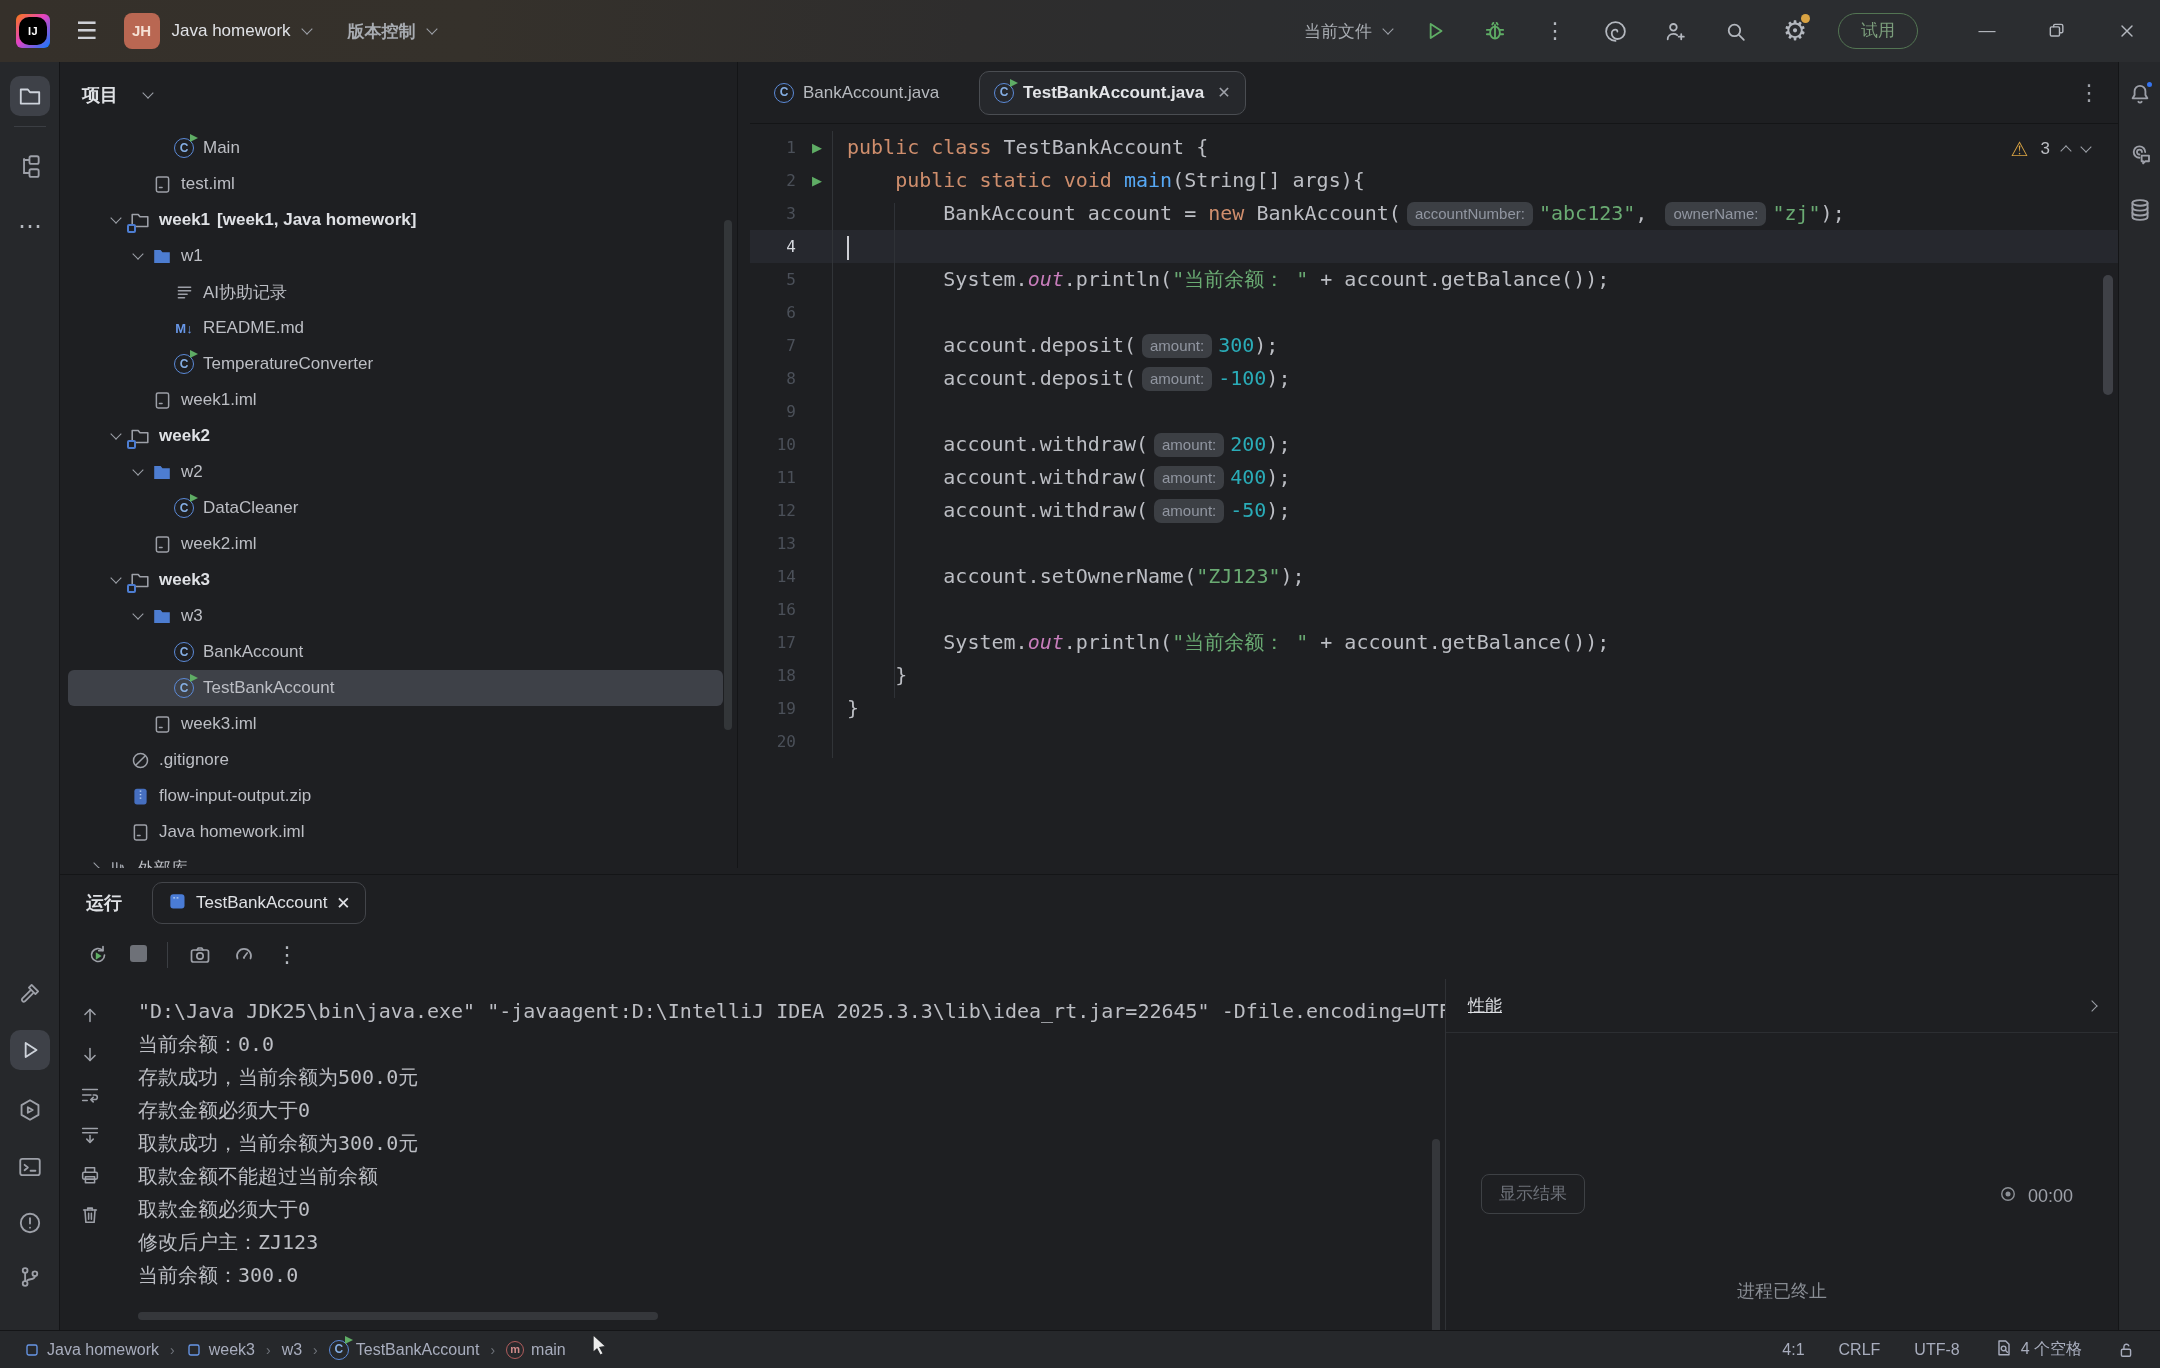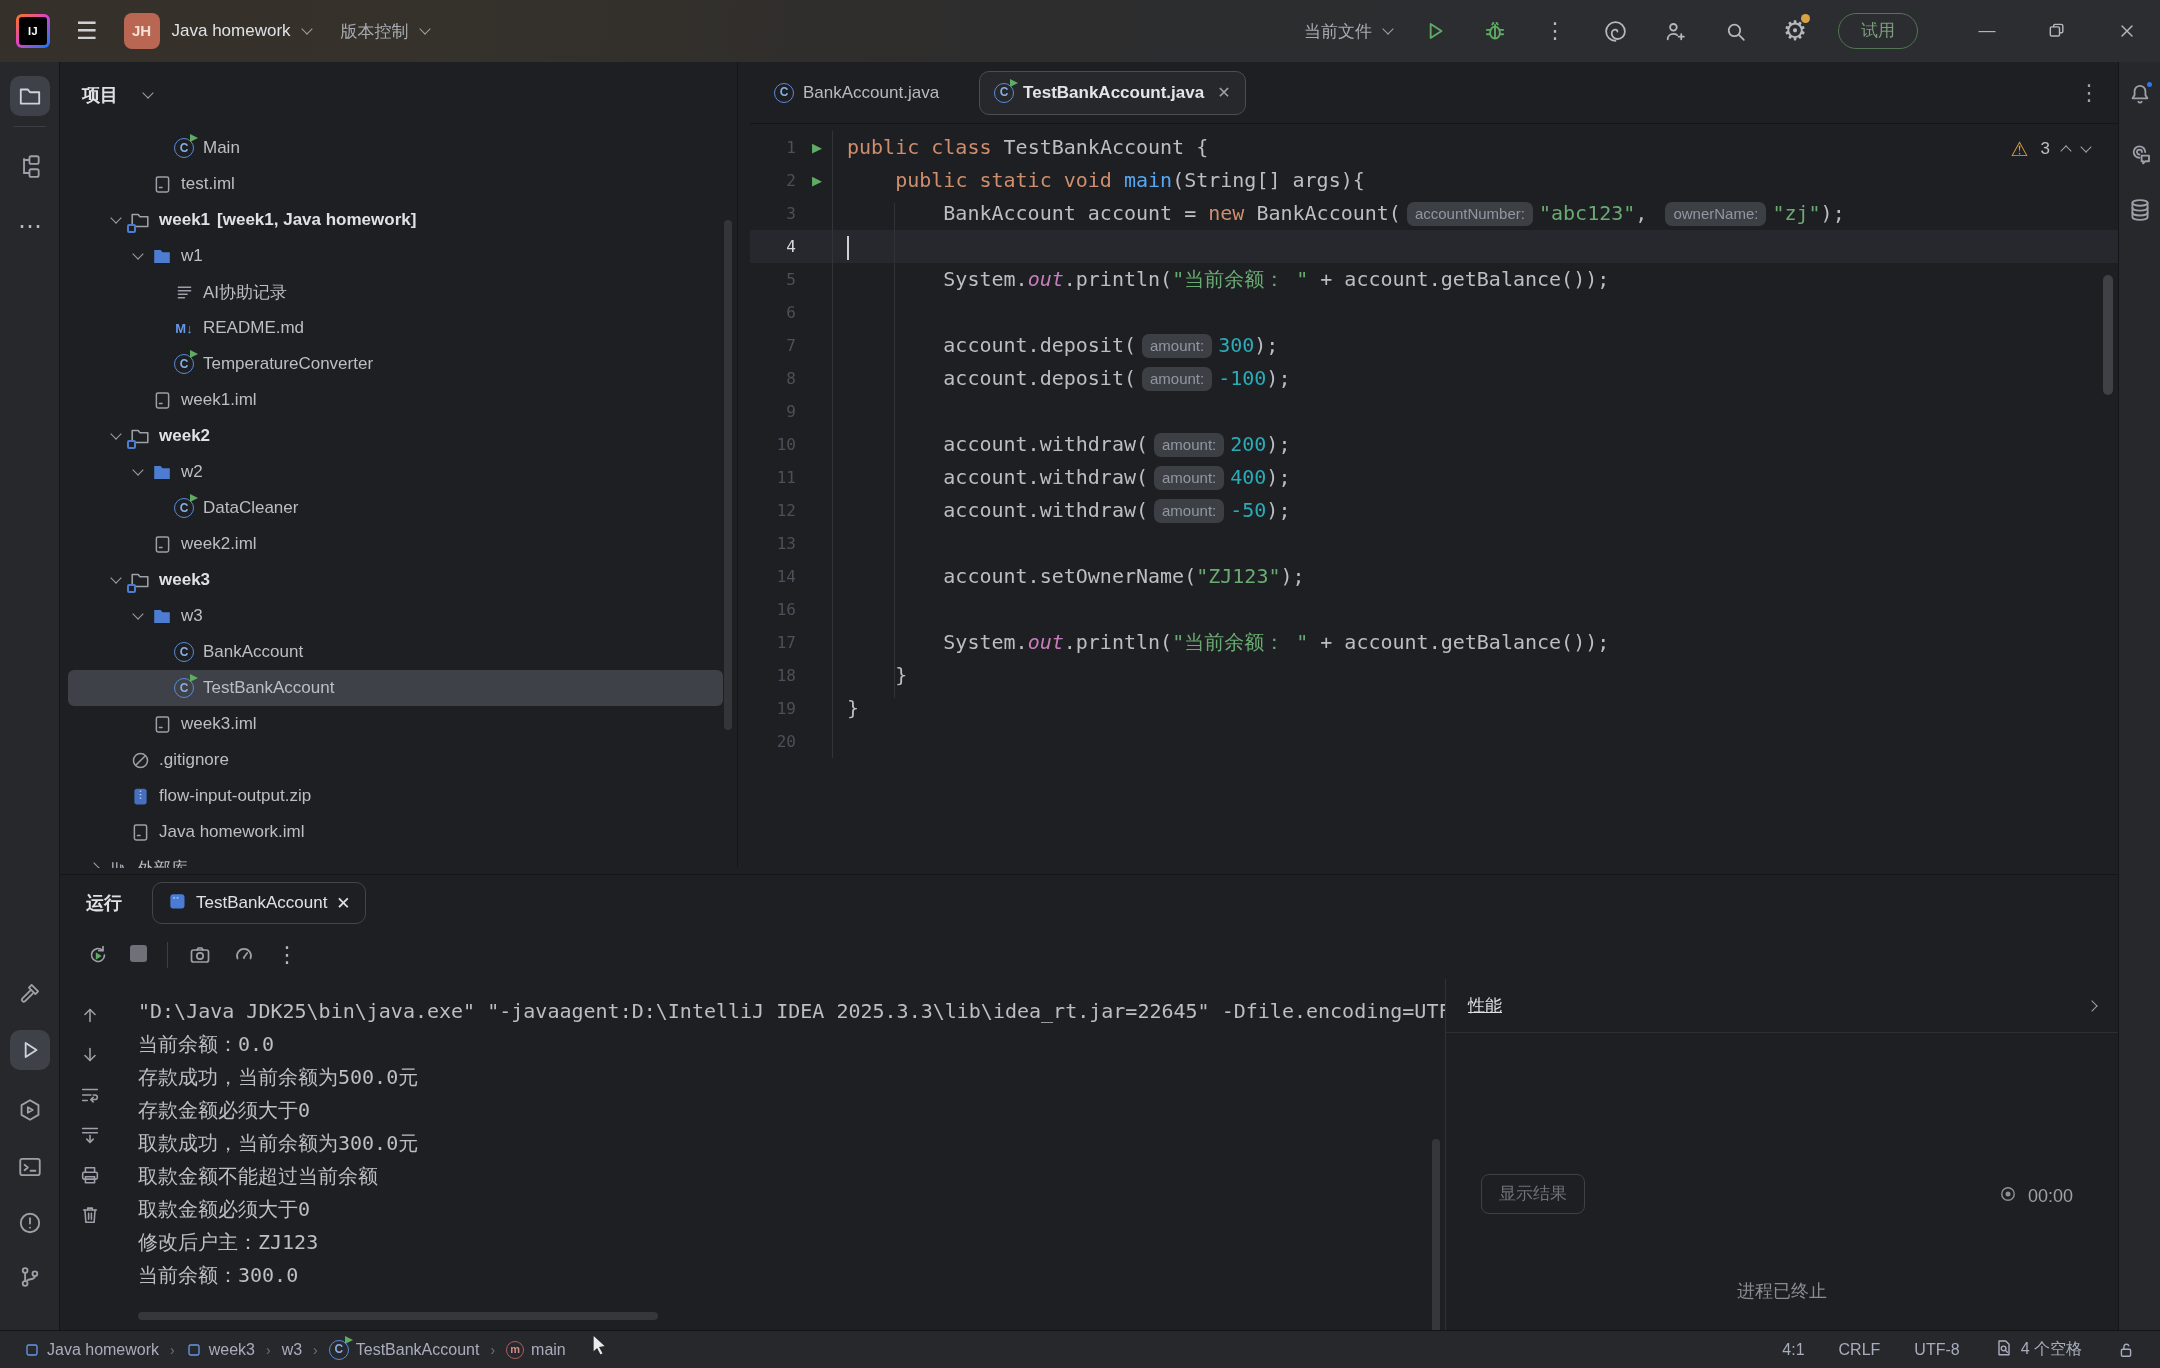--- a/index.html
+++ b/index.html
@@ -5,21 +5,21 @@
   * { margin:0; padding:0; box-sizing:border-box; }
   html,body { background:#0d0e10; }
   body { font-family:"Liberation Sans","DejaVu Sans",sans-serif; }
   #window { position:relative; width:2160px; height:1368px; background:#1E1F22; overflow:hidden; color:#BCBEC4; }
 
   
   #titlebar { position:absolute; left:0; top:0; width:2160px; height:62px;
     background:linear-gradient(95deg,#35302a 0%,#35312b 22%,#2e2d2d 45%,#2B2D30 65%,#2B2D30 100%);
     display:flex; align-items:center; padding:0 16px; gap:20px; }
   .tb-logo { width:34px; height:34px; border-radius:6px; background:linear-gradient(135deg,#f97a12,#e343c3 45%,#0a7bff); position:relative; flex:0 0 auto; }
-  .tb-logo i { position:absolute; inset:3px; background:#000; border-radius:3px; font-style:normal; color:#fff; font:700 11px/28px "Liberation Sans",sans-serif; text-align:center; letter-spacing:.5px; }
+  .tb-logo i { position:absolute; inset:3px; background:#000; border-radius:10px; font-style:normal; color:#fff; font:700 11px/28px "Liberation Sans",sans-serif; text-align:center; letter-spacing:.5px; }
   .burger { font-size:24px; color:#CED0D6; padding:0 6px; cursor:pointer; }
   .proj-group { display:flex; align-items:center; gap:12px; }
   .avatar { width:36px; height:36px; border-radius:8px; background:#B96752; color:#F5E0D4; font:700 15px/36px "Liberation Sans",sans-serif; text-align:center; }
   .proj-name { color:#DFE1E5; font-size:17px; font-weight:500; }
   .tb-dim { color:#A8ACB2; font-size:17px; }
   .chev { display:inline-block; width:8px; height:8px; border-right:1.7px solid #9DA0A8; border-bottom:1.7px solid #9DA0A8; transform:rotate(45deg); margin-top:-4px; }
   .chev.right { transform:rotate(-45deg); margin-top:0; }
   .chev.up { transform:rotate(-135deg); margin-top:4px; }
   .tb-spacer { flex:1; }
   .tb-right { display:flex; align-items:center; gap:26px; }
@@ -126,21 +126,21 @@
   <div id="titlebar">
     <span class="tb-logo">
         <i>IJ</i>
       </span>
     <span class="burger">☰</span>
     <span class="proj-group">
       <span class="avatar">JH</span>
       <span class="proj-name">Java homework</span>
       <i class="chev"></i>
     </span>
-    <span class="proj-group" style="margin-left:10px;">
+    <span class="proj-group" style="margin-left:17px;font-weight:bold;">
       <span class="tb-dim">版本控制</span>
       <i class="chev"></i>
     </span>
     <span class="tb-spacer"></span>
     <span class="tb-right">
       <span class="proj-group">
         <span class="tb-dim">当前文件</span>
         <i class="chev"></i>
       </span>
       <span class="tb-btn" id="tb-run">

